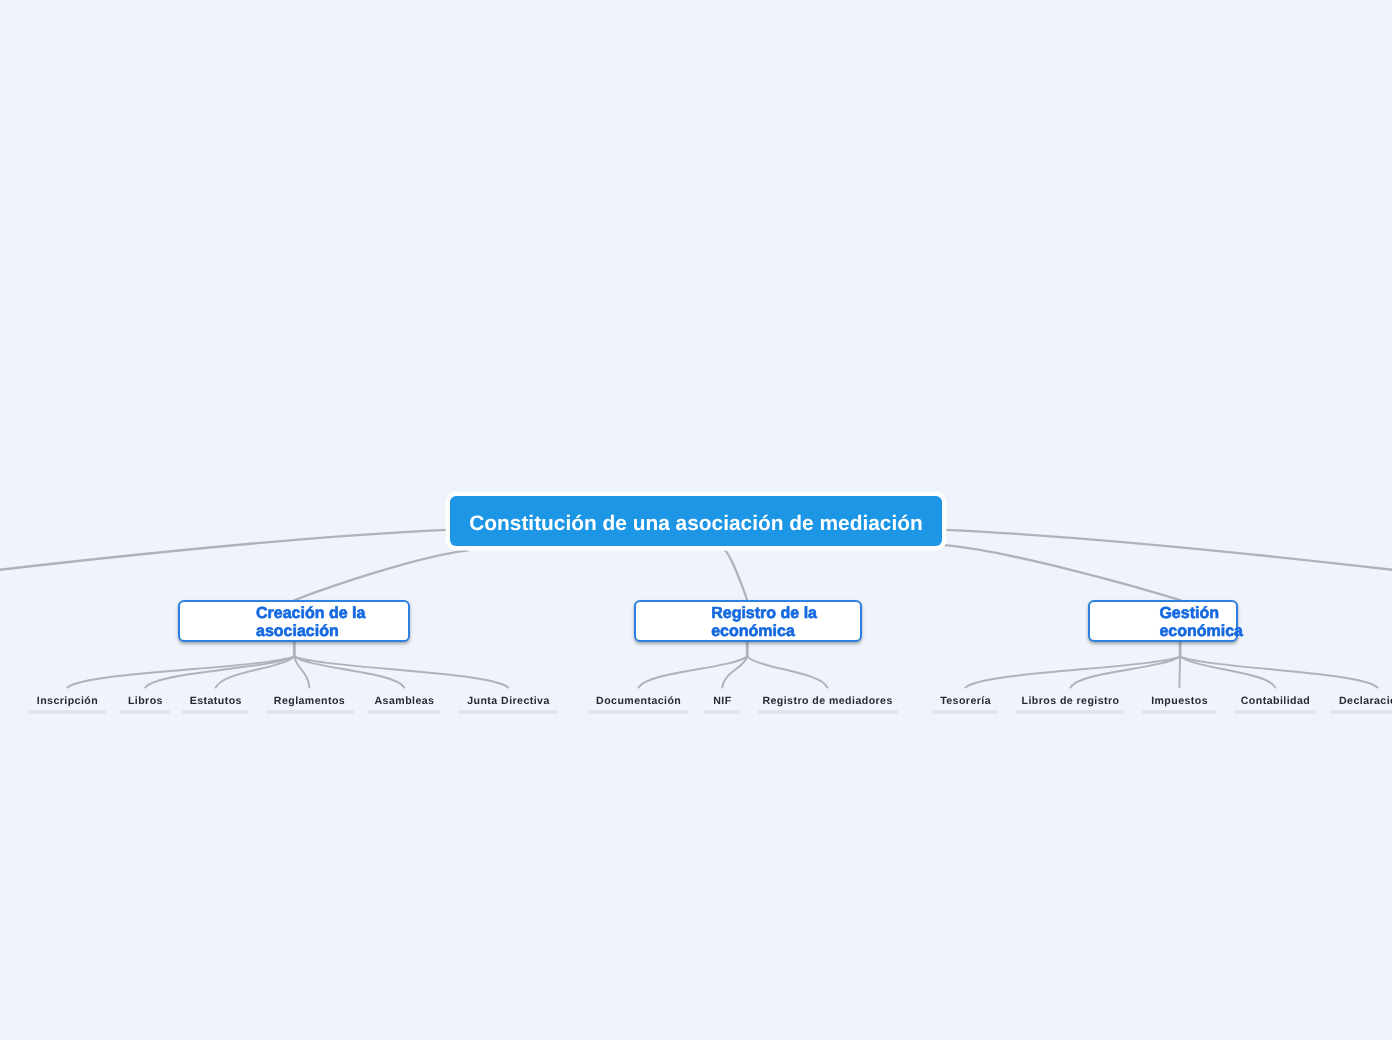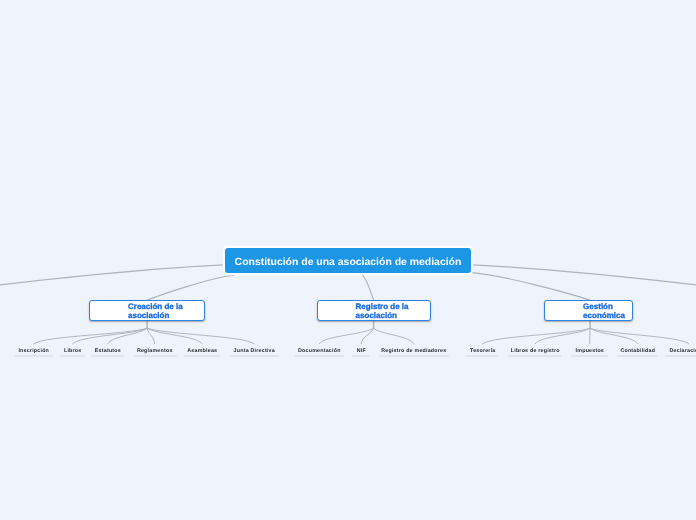--- a/index.html
+++ b/index.html
@@ -72,35 +72,35 @@
     </div>
     <div class="leaf" style="left: 183.8px; top: 348.9px; width: 36.7px;">
       <div class="t">Asambleas</div>
       <div class="ul"></div>
     </div>
     <div class="leaf" style="left: 229.3px; top: 348.9px; width: 49.7px;">
       <div class="t">Junta Directiva</div>
       <div class="ul"></div>
     </div>
     <div class="node lvl2" style="left: 316.6px; top: 299.8px; width: 114px; height: 21px;">
-      <span>Registro de la asociación</span>
+      <span>Registro de la económica</span>
     </div>
     <div class="leaf" style="left: 294.3px; top: 348.9px; width: 49.9px;">
       <div class="t">Documentación</div>
       <div class="ul"></div>
     </div>
     <div class="leaf" style="left: 352.2px; top: 348.9px; width: 17.9px;">
       <div class="t">NIF</div>
       <div class="ul"></div>
     </div>
     <div class="leaf" style="left: 378.6px; top: 348.9px; width: 70.2px;">
       <div class="t">Registro de mediadores</div>
       <div class="ul"></div>
     </div>
-    <div class="node lvl2" style="left: 544.1px; top: 299.8px; width: 89px; height: 21px;">
+    <div class="node lvl2" style="left: 544.1px; top: 299.8px; width: 75px; height: 21px;">
       <span>Gestión económica</span>
     </div>
     <div class="leaf" style="left: 466.4px; top: 348.9px; width: 32.6px;">
       <div class="t">Tesorería</div>
       <div class="ul"></div>
     </div>
     <div class="leaf" style="left: 508px; top: 348.9px; width: 54.3px;">
       <div class="t">Libros de registro</div>
       <div class="ul"></div>
     </div>

